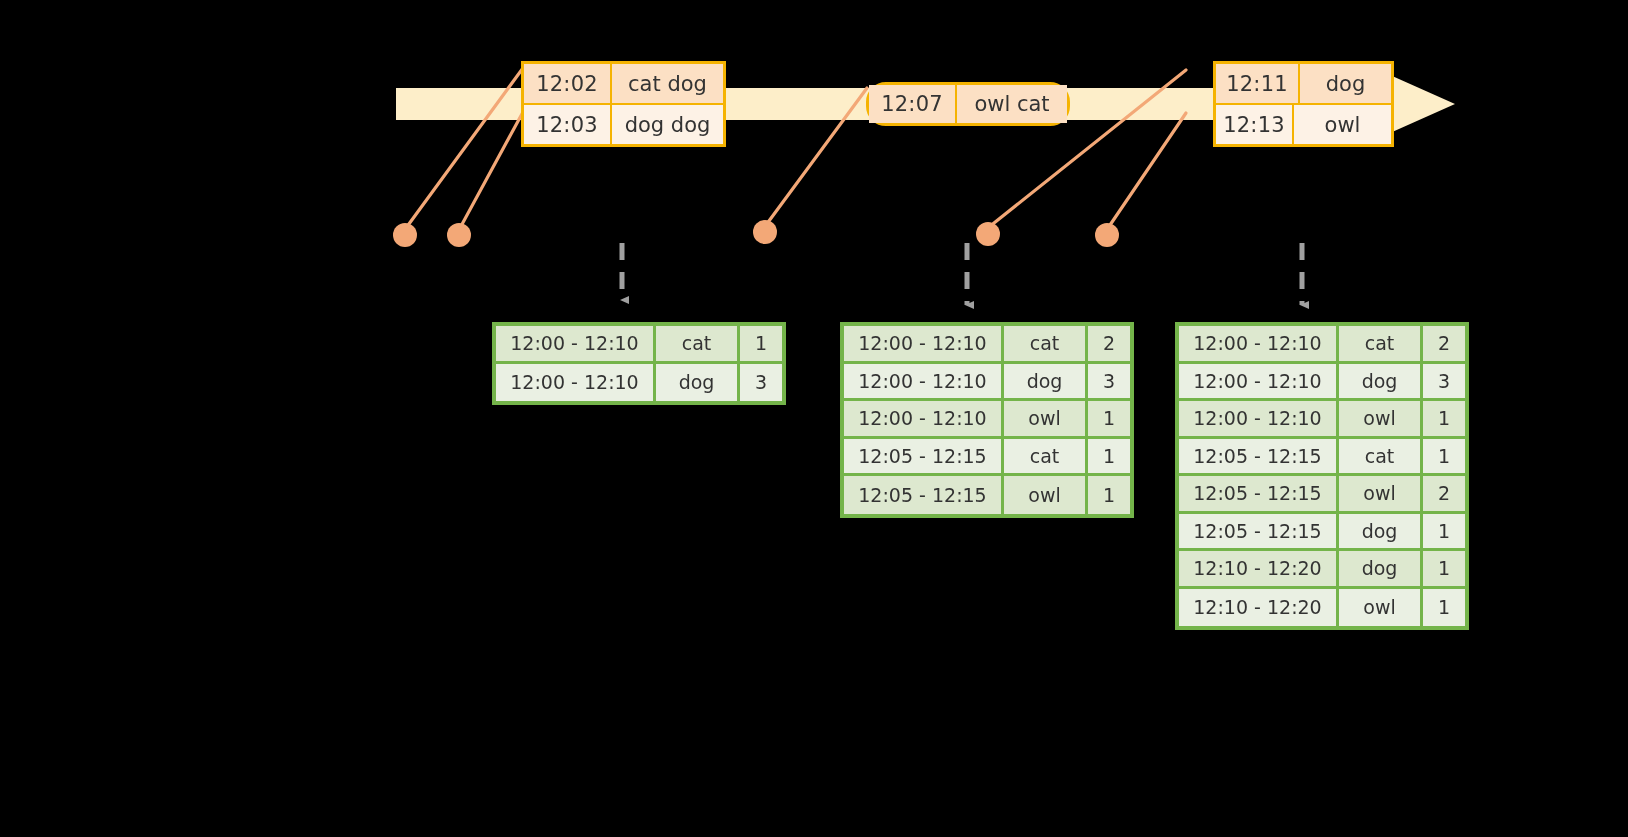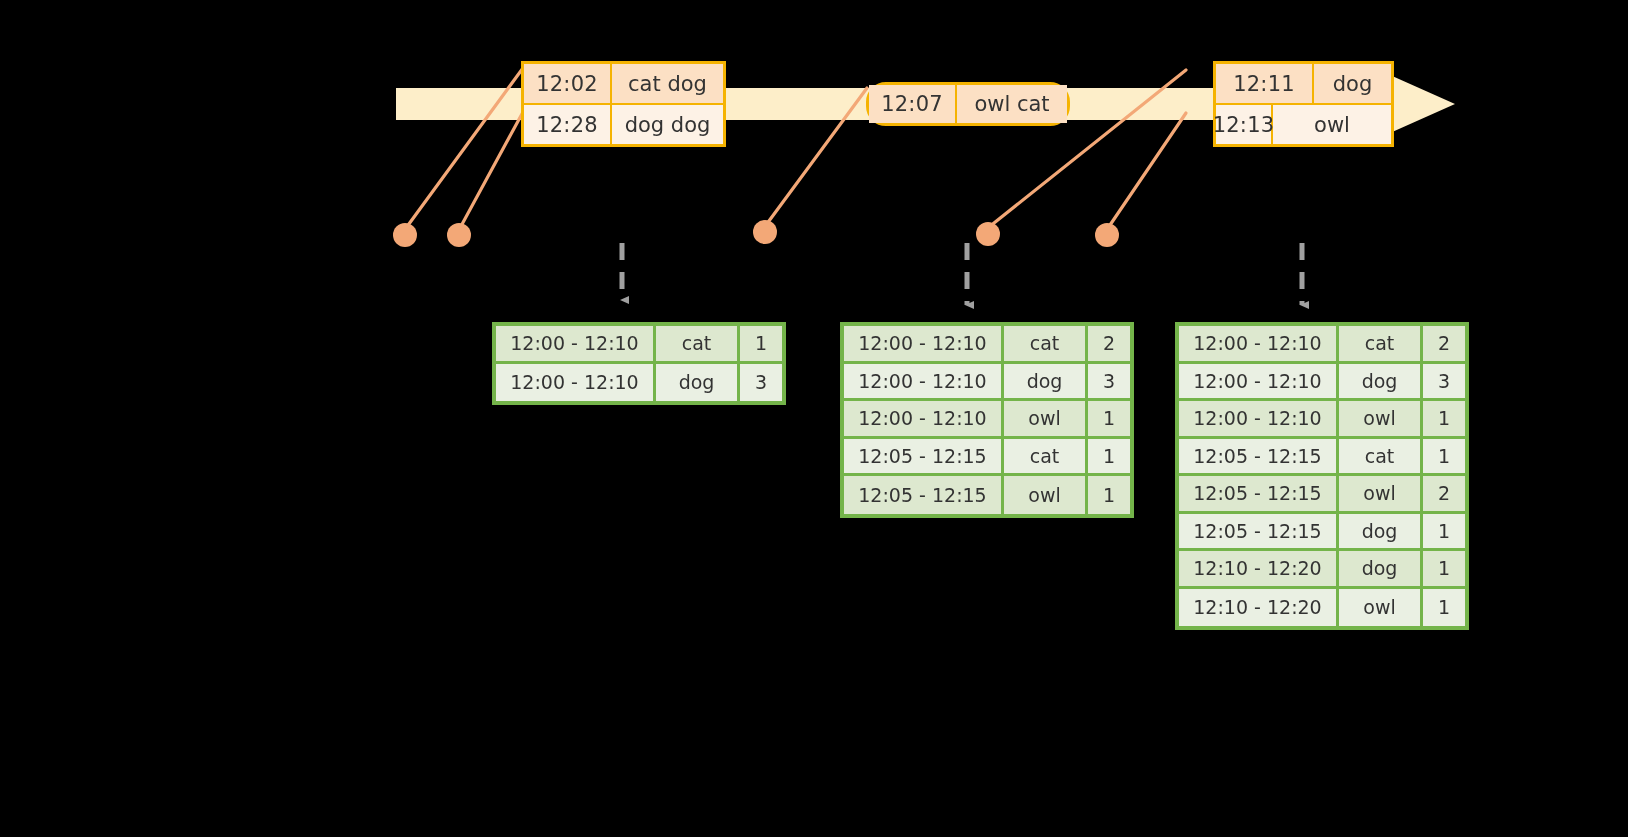--- a/index.html
+++ b/index.html
@@ -136,39 +136,39 @@
       <line x1="1302" y1="243" x2="1302" y2="305" marker-end="url(#grayhead)"></line>
     </g>
   </svg>
 
   <div class="event-box" style="left:521px; top:61px; width:205px; height:86px;">
     <div class="event-row shade-dark">
       <div class="event-time" style="width:88px;">12:02</div>
       <div class="event-words">cat dog</div>
     </div>
     <div class="event-row shade-light">
-      <div class="event-time" style="width:88px;">12:28</div>
+      <div class="event-time" style="width:88px;">12:03</div>
       <div class="event-words">dog dog</div>
     </div>
   </div>
 
   <div class="event-box" style="left:866px; top:82px; width:204px; height:44px;border-radius:20px;">
     <div class="event-row shade-dark">
       <div class="event-time" style="width:88px;">12:07</div>
       <div class="event-words">owl cat</div>
     </div>
   </div>
 
   <div class="event-box" style="left:1213px; top:61px; width:181px; height:86px;">
     <div class="event-row shade-dark">
-      <div class="event-time" style="width:98px;">12:11</div>
+      <div class="event-time" style="width:84px;">12:11</div>
       <div class="event-words">dog</div>
     </div>
     <div class="event-row shade-light">
-      <div class="event-time" style="width:57px;">12:13</div>
+      <div class="event-time" style="width:78px;">12:13</div>
       <div class="event-words">owl</div>
     </div>
   </div>
 
   <div class="result-table" id="result-table-1" style="left:492px; top:322px;">
       <div class="rt-row band-a">
         <div class="rt-cell c-window">12:00 - 12:10</div>
         <div class="rt-cell c-key">cat</div>
         <div class="rt-cell c-count">1</div>
       </div>

